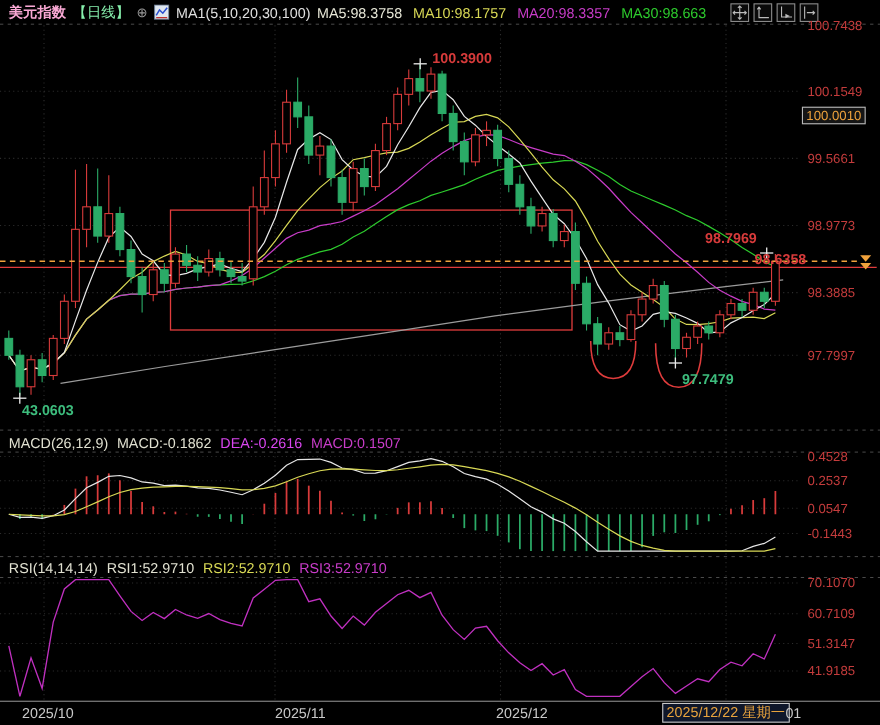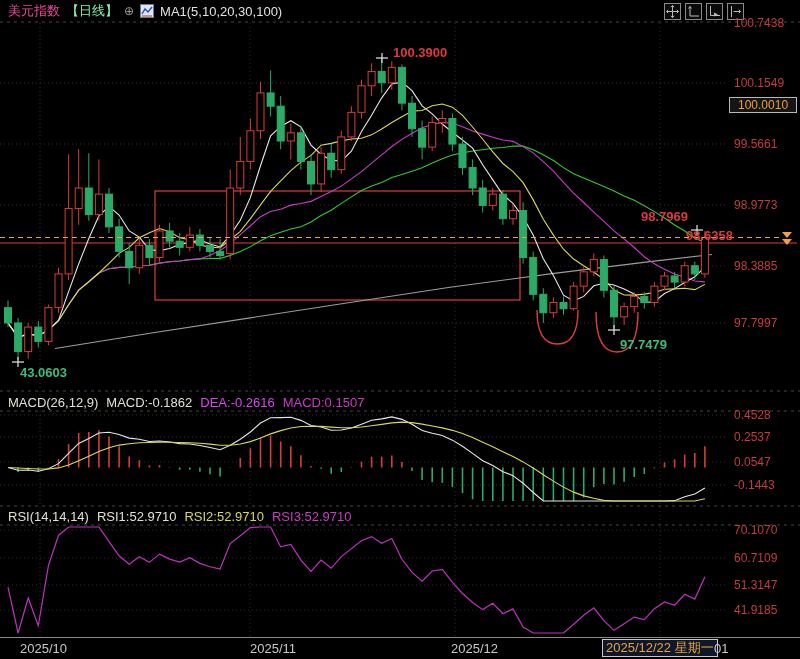--- a/index.html
+++ b/index.html
@@ -1,32 +1,32 @@
 <!DOCTYPE html>
 <html><head>
 <meta charset="utf-8">
 <style>
   html,body{margin:0;padding:0;background:#000;}
   .app{position:relative;width:800px;height:659px;background:#000;overflow:hidden;
        font-family:"Liberation Sans","DejaVu Sans",sans-serif;}
   .hdr{position:absolute;left:0;top:0;width:800px;height:22px;display:flex;align-items:center;gap:6px;
        font-size:13px;white-space:nowrap;}
-  .hdr .t1{color:#ec4899;margin-left:8px;}
+  .hdr .t1{color:#f9a8d4;margin-left:8px;font-weight:bold;}
   .hdr .t2{color:#86efac;}
   .addico{color:#999;font-size:12px;cursor:pointer;}
   .klico{display:inline-flex;}
   .t3{color:#e0e0e0;}
   #maVals span{margin-right:10px;}
   .toolbar{position:absolute;right:56px;top:3px;display:flex;gap:4px;}
   .tbtn{width:15px;height:15px;border:1px solid #8a8a8a;background:#0a0a0a;display:flex;align-items:center;
         justify-content:center;cursor:pointer;}
   svg#chart{position:absolute;left:0;top:0;}
   .axl{position:absolute;color:#c43c3c;font-size:12px;left:734px;}
   .axhl{position:absolute;color:#eba03c;font-size:12px;left:729px;border:1px solid #b8b8b8;background:#151515;
-        padding:0 8px;}
+        padding:0 3px;}
   .ann{position:absolute;font-size:13px;font-weight:bold;}
   .phdr{position:absolute;left:8px;font-size:13px;white-space:nowrap;}
   .phdr span{margin-right:8px;}
   .xbar{position:absolute;left:0;top:637px;width:800px;height:22px;background:#000;border-top:1px solid #8a8a8a;
         font-size:13px;color:#c8c8c8;}
   .xlab{position:absolute;top:3px;}
   .xhl{position:absolute;top:1px;color:#e8a33d;border:1px solid #c8c8c8;background:#0f172a;padding:0 3px;height:16px;line-height:16px;}
 </style>
 </head>
 <body>
@@ -38,20 +38,21 @@
     <span class="t2">【日线】</span>
     <span class="addico">⊕</span>
     <span class="klico">
       <svg width="14" height="14" viewBox="0 0 14 14">
         <rect x="0.5" y="0.5" width="13" height="13" fill="#dfe6ef" stroke="#6a7b92"></rect>
         <path d="M2,10 L5,5 L8,8 L12,3" stroke="#2a4fd0" stroke-width="1.4" fill="none"></path>
         <path d="M2,12 H12" stroke="#c03030" stroke-width="1" fill="none"></path>
       </svg>
     </span>
     <span class="t3">MA1(5,10,20,30,100)</span>
+    <span id="maVals"><span style="color: rgb(232, 232, 216);">MA5:98.3758</span><span style="color: rgb(216, 216, 85);">MA10:98.1757</span><span style="color: rgb(200, 60, 200);">MA20:98.3357</span><span style="color: rgb(45, 203, 45);">MA30:98.663</span></span>
     <div class="toolbar" id="toolbar">
         <div class="tbtn">
           <svg width="15" height="15" viewBox="0 0 15 15">
             <path d="M7.5,1.5V13.5M1.5,7.5H13.5M5.8,3.2L7.5,1.5L9.2,3.2M5.8,11.8L7.5,13.5L9.2,11.8M3.2,5.8L1.5,7.5L3.2,9.2M11.8,5.8L13.5,7.5L11.8,9.2" stroke="#bbb" fill="none"></path>
           </svg>
         </div>
         <div class="tbtn">
           <svg width="15" height="15" viewBox="0 0 15 15">
             <path d="M4,2.5V12H13" stroke="#bbb" fill="none"></path>
             <path d="M2.5,4.5L4,2.5L5.5,4.5" stroke="#bbb" fill="none"></path>

